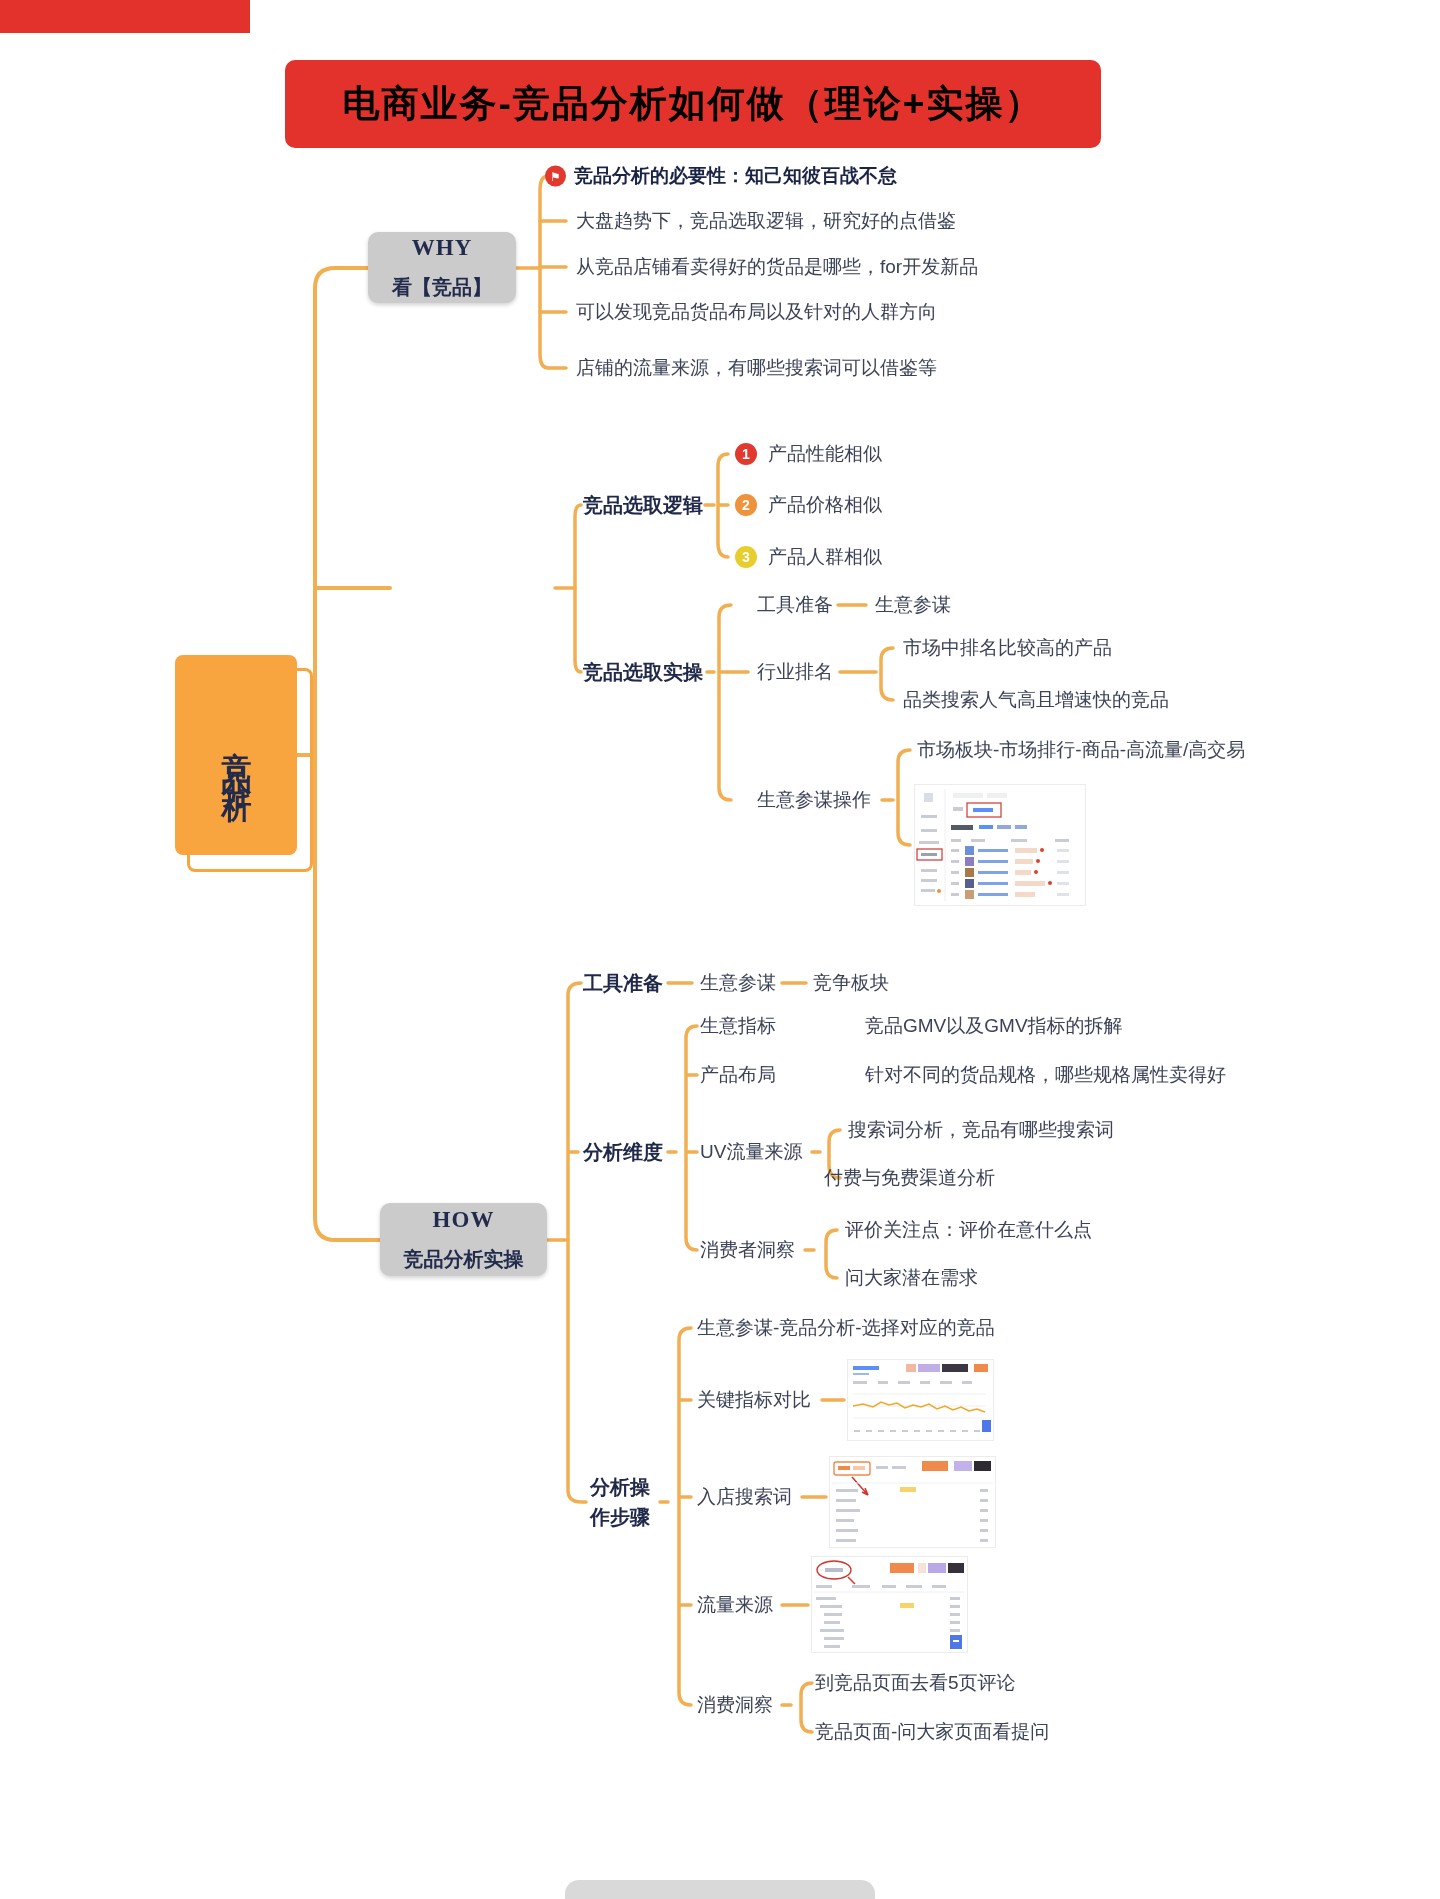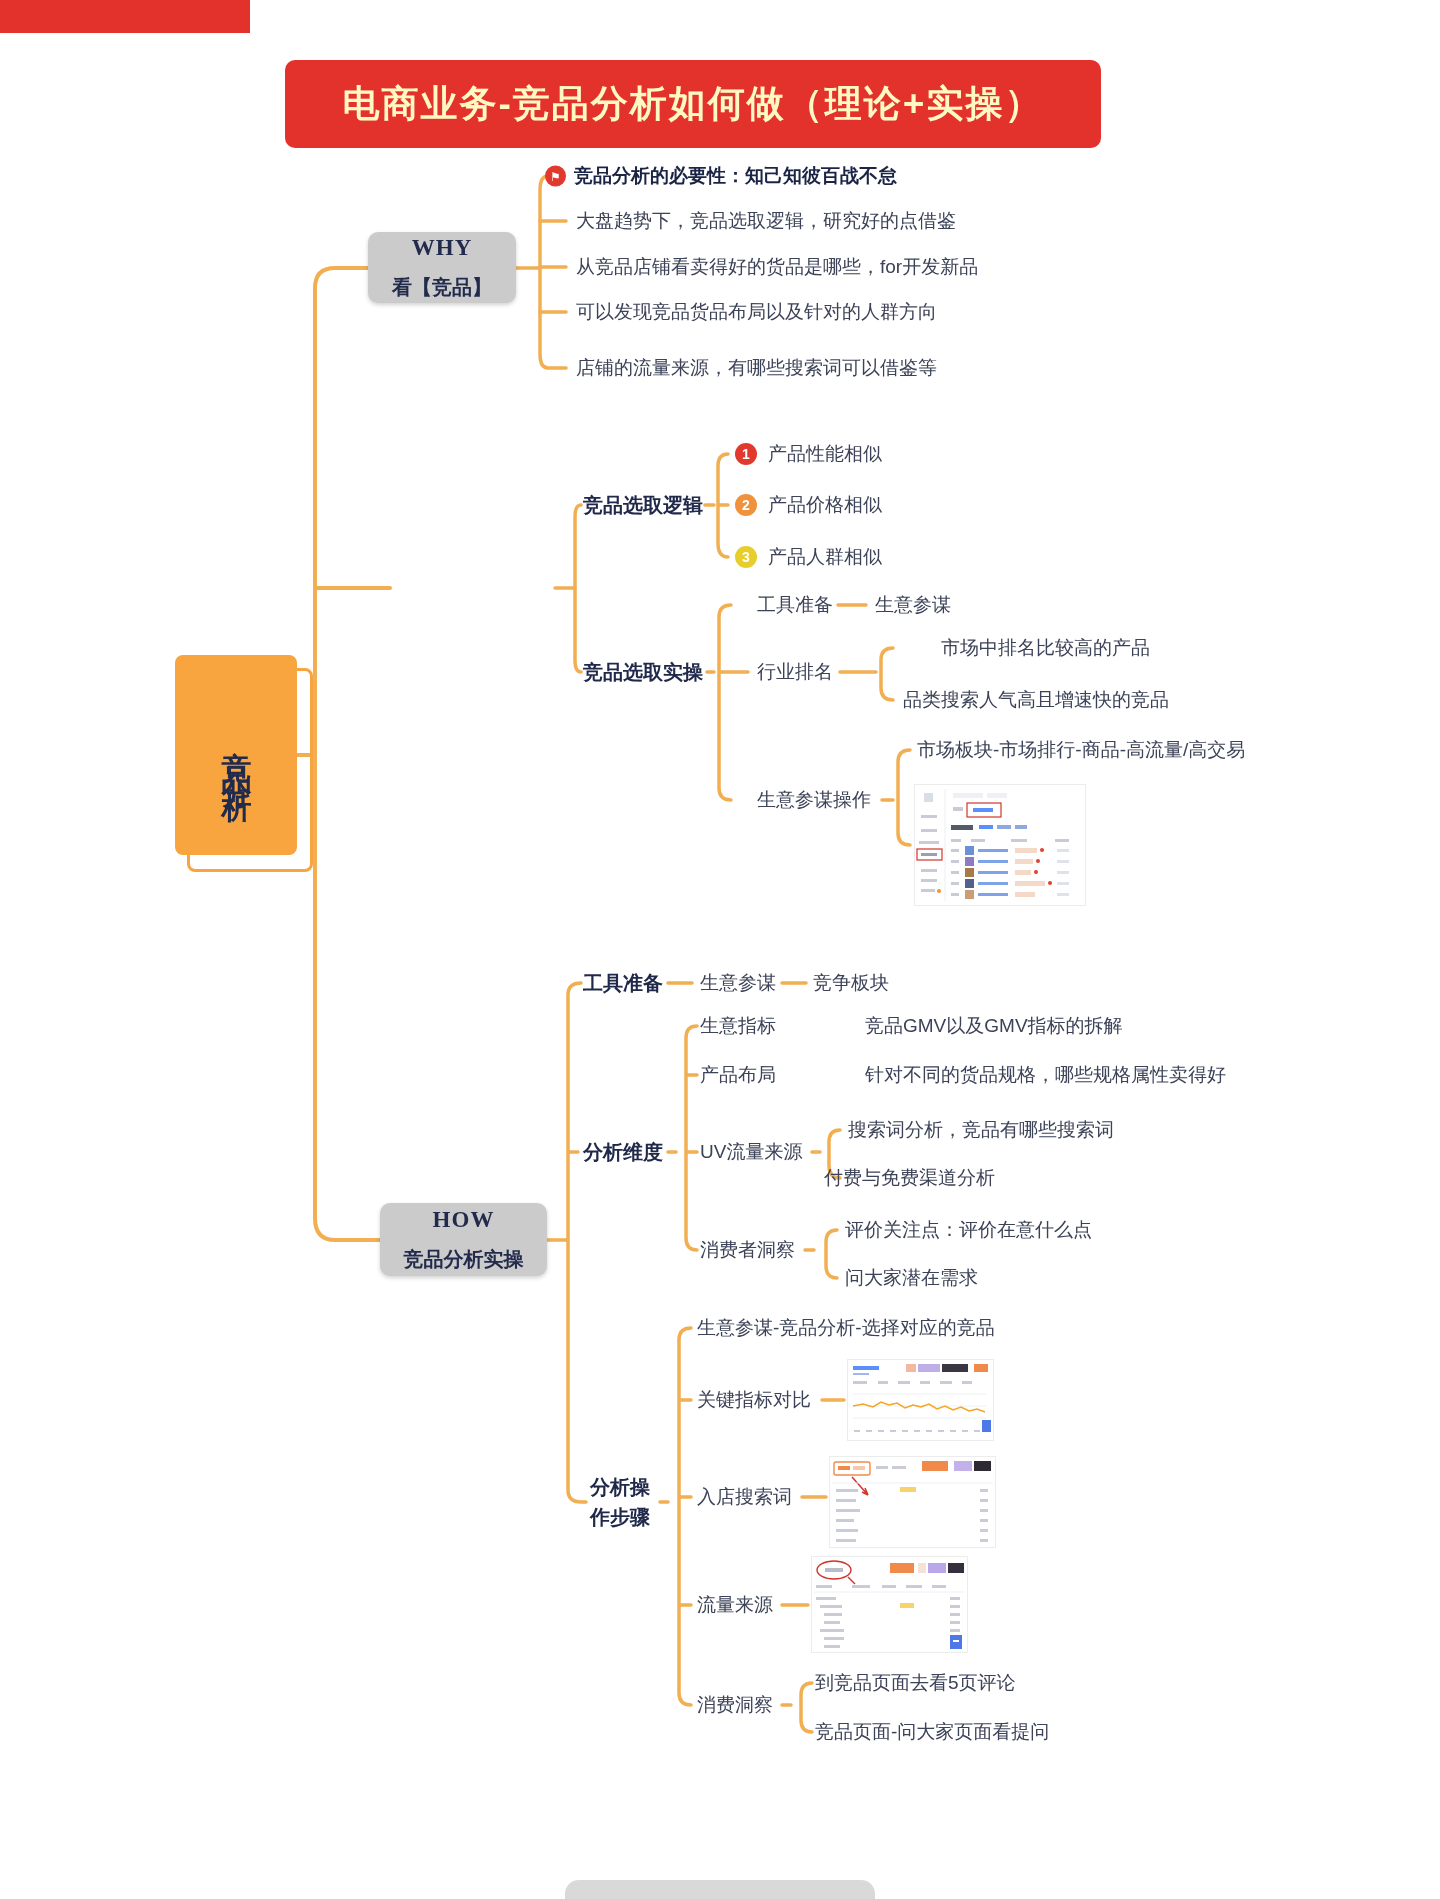--- a/index.html
+++ b/index.html
@@ -1,21 +1,21 @@
 <!DOCTYPE html>
 <html><head>
 <meta charset="utf-8">
 <style>
   html,body{margin:0;padding:0;background:#ffffff;}
   body{font-family:"Liberation Sans","DejaVu Sans",sans-serif;}
   #canvas{position:relative;width:1440px;height:1899px;background:#ffffff;overflow:hidden;}
   .connectors{position:absolute;left:0;top:0;z-index:1;}
   .corner-strip{position:absolute;left:0;top:0;width:250px;height:33px;background:#E3322B;z-index:2;}
   .banner{position:absolute;left:285px;top:60px;width:816px;height:88px;background:#E3322B;border-radius:10px;
-          color:#fef9c3;display:flex;align-items:center;justify-content:center;font-size:37px;font-weight:bold;
+          color:#000000;display:flex;align-items:center;justify-content:center;font-size:37px;font-weight:bold;
           letter-spacing:2px;z-index:3;}
   .root-shadow{position:absolute;left:187px;top:668px;width:120px;height:198px;border:3px solid #F8A43F;border-radius:8px;z-index:2;}
   .root-box{position:absolute;left:175px;top:655px;width:122px;height:200px;background:#F8A43F;border-radius:8px;
             display:flex;align-items:center;justify-content:center;z-index:3;}
   .root-box span{writing-mode:vertical-rl;text-orientation:upright;font-size:30px;font-weight:bold;color:#222B4C;letter-spacing:14px;}
   .topic-box{position:absolute;background:#CBCBCB;border-radius:10px;display:flex;flex-direction:column;align-items:center;
              justify-content:center;color:#222B4C;font-weight:bold;box-shadow:0 2px 4px rgba(0,0,0,0.18);z-index:3;}
   .topic-box .en{font-family:"Liberation Serif","DejaVu Serif",serif;font-size:23px;letter-spacing:1px;}
   .topic-box .cn{font-size:20px;margin-top:13px;}
   .node{position:absolute;transform:translateY(-50%);white-space:nowrap;z-index:3;}
@@ -104,21 +104,21 @@
   <div class="node plain" style="left:768px;top:505px;">产品价格相似</div>
   <div class="numcircle nc3" style="left:735px;top:557px;">
     <span>3</span>
   </div>
   <div class="node plain" style="left:768px;top:557px;">产品人群相似</div>
 
   <div class="node boldnode" style="left:583px;top:672px;">竞品选取实操</div>
   <div class="node plain" style="left:757px;top:605px;">工具准备</div>
   <div class="node plain" style="left:875px;top:605px;">生意参谋</div>
   <div class="node plain" style="left:757px;top:672px;">行业排名</div>
-  <div class="node plain" style="left:903px;top:648px;margin-left:38px;">市场中排名比较高的产品</div>
+  <div class="node plain" style="left:903px;top:648px;">市场中排名比较高的产品</div>
   <div class="node plain" style="left:903px;top:700px;">品类搜索人气高且增速快的竞品</div>
   <div class="node plain" style="left:757px;top:800px;">生意参谋操作</div>
   <div class="node plain" style="left:917px;top:750px;">市场板块-市场排行-商品-高流量/高交易</div>
 
   <svg class="thumb" style="left:915px;top:785px;" width="170" height="120" viewBox="0 0 170 120">
     <rect x="0" y="0" width="170" height="120" fill="#ffffff"></rect>
     <rect x="9" y="8" width="9" height="9" fill="#d9dde6"></rect>
     <rect x="6" y="30" width="16" height="3" fill="#c9ccd6"></rect>
     <rect x="6" y="44" width="16" height="3" fill="#c9ccd6"></rect>
     <rect x="4" y="56" width="20" height="3" fill="#c9ccd6"></rect>

